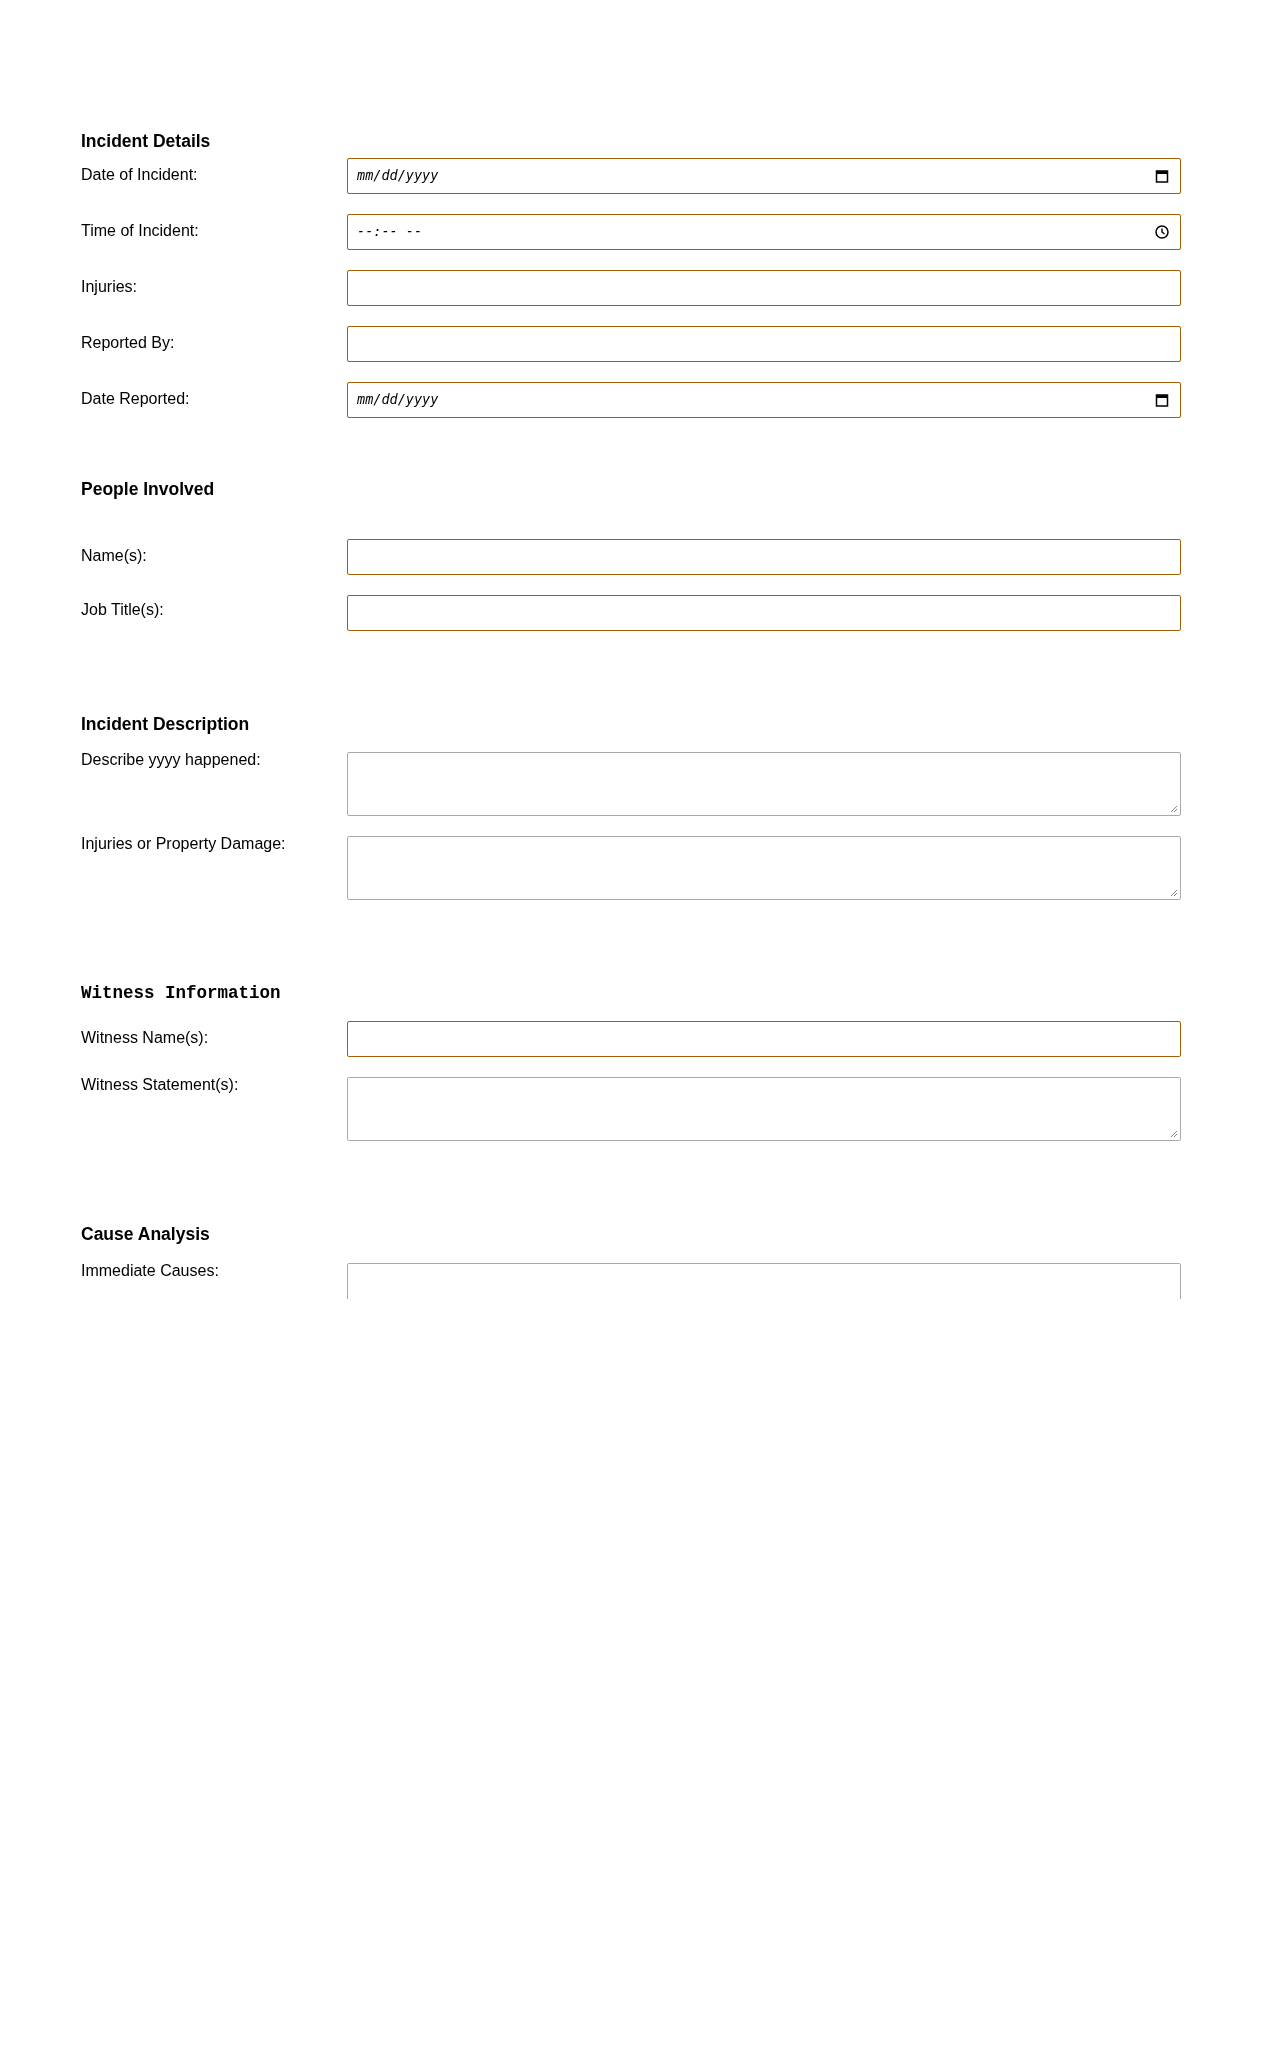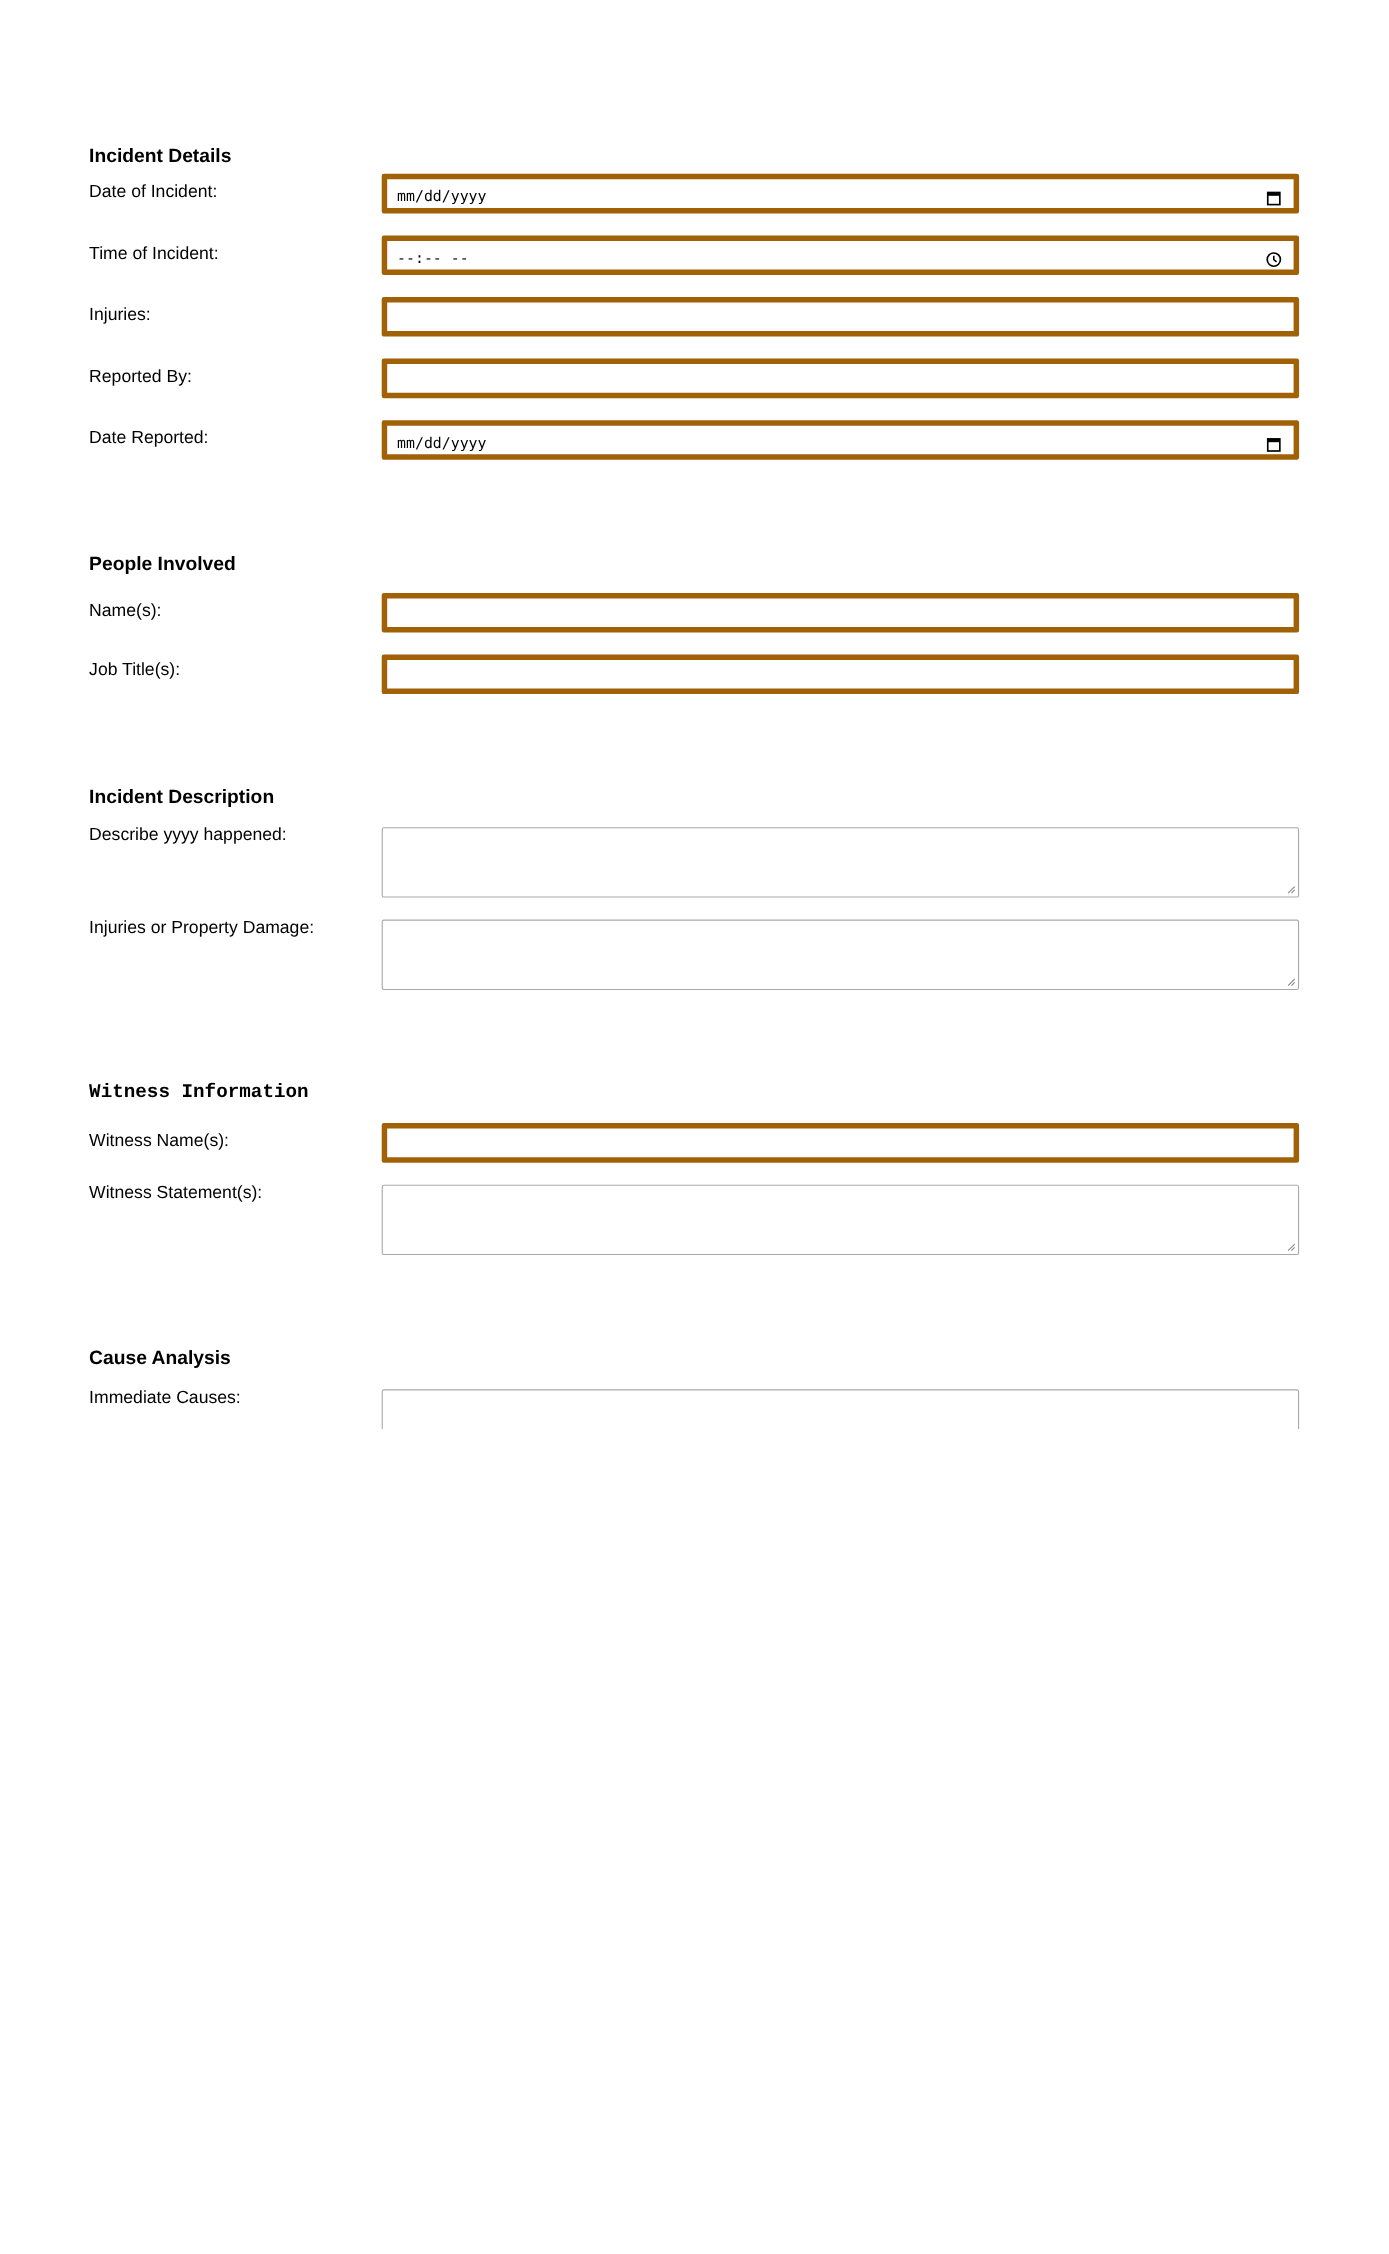--- a/index.html
+++ b/index.html
@@ -1,21 +1,21 @@
 <!DOCTYPE html>
 <html><head>
 <meta charset="utf-8">
 <style>
   html, body { margin:0; padding:0; background:#ffffff; }
   body { width:1263px; height:2049px; position:relative; font-family:"Liberation Sans", sans-serif; color:#000; overflow:hidden; }
   .viewport { position:absolute; left:0; top:0; width:1263px; height:1299px; overflow:hidden; }
   h1 { position:absolute; left:81px; top:48px; margin:0; font-size:32px; font-weight:bold; letter-spacing:0.3px; }
   .section-title { position:absolute; left:81px; margin:0; font-size:17.5px; font-weight:bold; }
   .label { position:absolute; left:81px; font-size:16px; }
-  .field { position:absolute; left:347px; width:834px; height:36px; box-sizing:border-box; border:5px solid #a16207; border-radius:2px; background:#fff; }
+  .field { position:absolute; left:347px; width:834px; height:36px; box-sizing:border-box; border:1px solid #a16207; border-radius:2px; background:#fff;font-style:italic; }
   .field .val { position:absolute; left:9px; top:8px; font-family:"DejaVu Sans Mono", monospace; font-size:13.5px; color:#000; }
   .field .ico { position:absolute; right:10px; top:9px; width:16px; height:16px; }
   .ta { position:absolute; left:347px; width:834px; height:64px; box-sizing:border-box; border:1px solid #a9a9a9; border-radius:2px; background:#fff; }
   .ta .grip { position:absolute; right:2px; bottom:2px; width:9px; height:9px; }
 </style>
 </head>
 <body>
 
 <div class="viewport">
 
@@ -48,21 +48,21 @@
 
   <div class="label" style="top:390px;">Date Reported:</div>
   <div class="field" style="top:382px;">
     <span class="val">mm/dd/yyyy</span>
     <svg class="ico" viewBox="0 0 16 16">
         <rect x="2.5" y="3" width="11" height="11" fill="none" stroke="#000" stroke-width="1.5"></rect>
         <rect x="2.5" y="3" width="11" height="3" fill="#000"></rect>
       </svg>
   </div>
 
-  <h2 class="section-title" style="top:502px;text-align:right;">People Involved</h2>
+  <h2 class="section-title" style="top:479px;text-align:right;">People Involved</h2>
 
   <div class="label" style="top:547px;">Name(s):</div>
   <div class="field" style="top:539px;"></div>
 
   <div class="label" style="top:601px;">Job Title(s):</div>
   <div class="field" style="top:595px;"></div>
 
   <h2 class="section-title" style="top:714px;">Incident Description</h2>
 
   <div class="label" style="top:751px;">Describe yyyy happened:</div>

